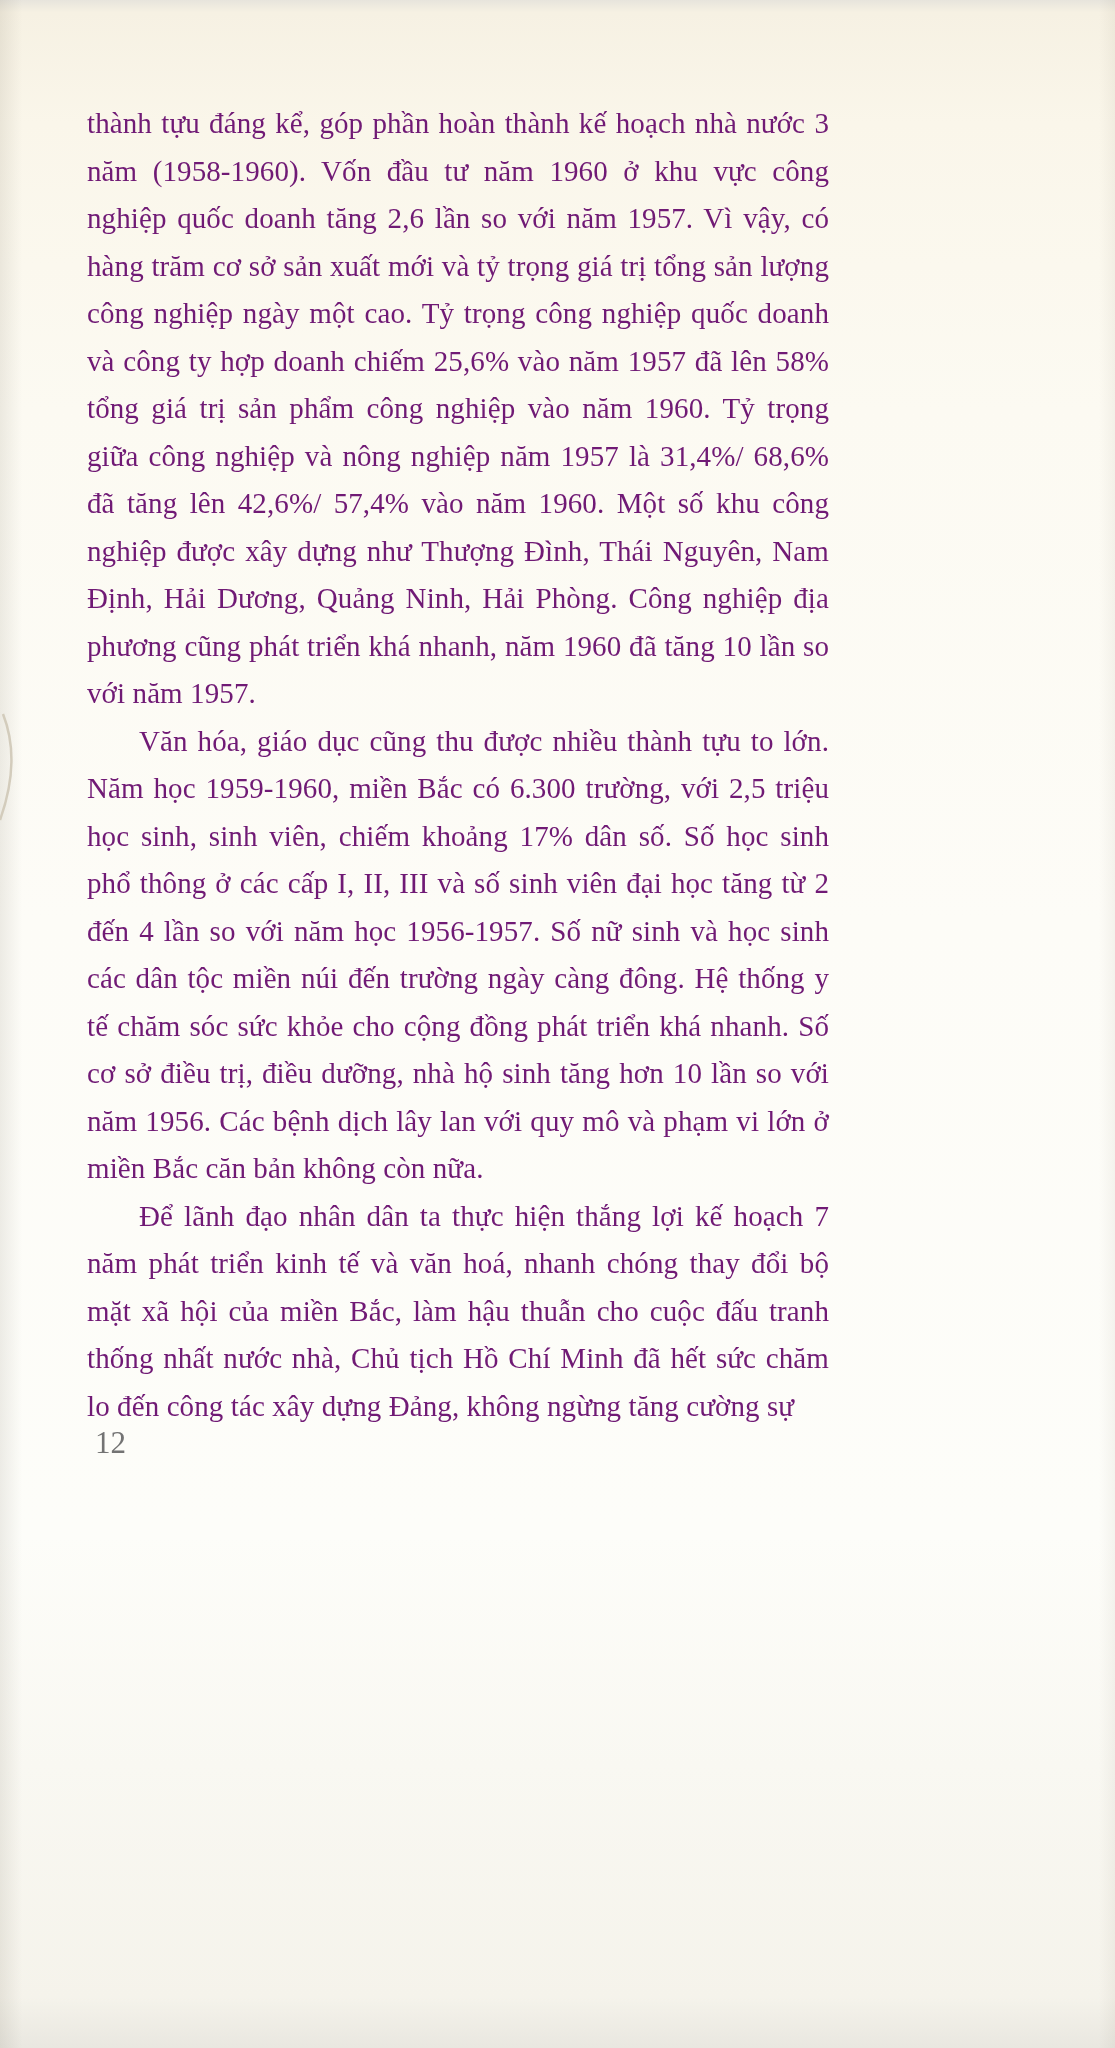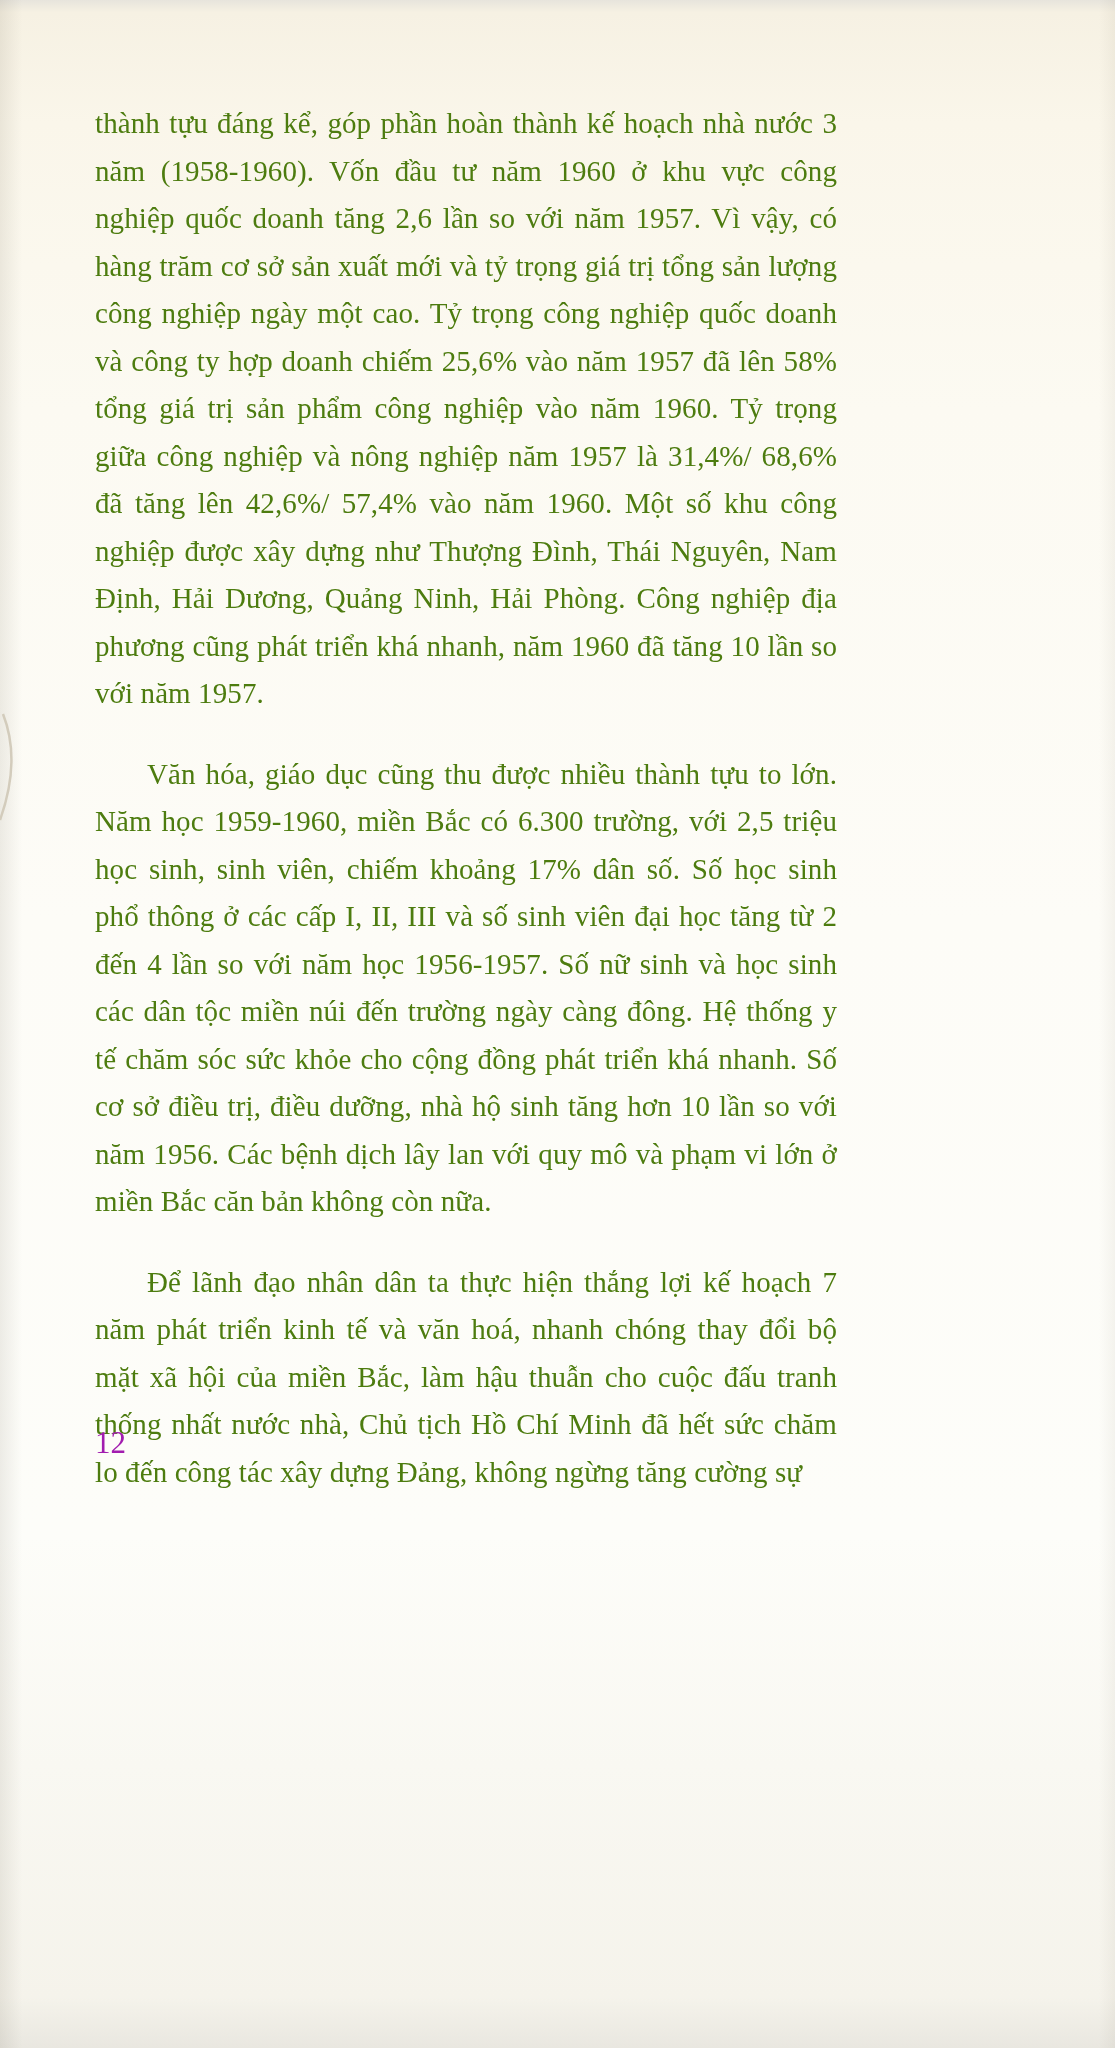--- a/index.html
+++ b/index.html
@@ -40,43 +40,42 @@
   }
   .scan-curl {
     position: absolute;
     left: -3px;
     top: 712px;
     width: 22px;
     height: 110px;
   }
   .text-block {
     position: absolute;
-    left: 95px;
+    left: 87px;
     top: 100px;
     width: 742px;
     font-size: 29px;
     line-height: 47.5px;
-    color: #4d7c0f;
+    color: #701a75;
     text-align: justify;
     letter-spacing: 0.1px;
   }
   .para {
     margin: 0;
     padding: 0;
   }
   .para.indent {
     text-indent: 52px;
-    margin-top: 33px;
   }
   .page-number {
     position: absolute;
     left: 95px;
     top: 1425px;
     font-size: 31px;
-    color: #a21caf;
+    color: #737373;
   }
 </style>
 </head>
 <body>
 
 <div class="edge-shade-left"></div>
 <div class="edge-shade-right"></div>
 
 <svg class="scan-curl" viewBox="0 0 22 110" xmlns="http://www.w3.org/2000/svg">
   <path d="M6 2 C 17 30, 18 66, 3 108" fill="none" stroke="#d3ccbc" stroke-width="2.5"></path>

